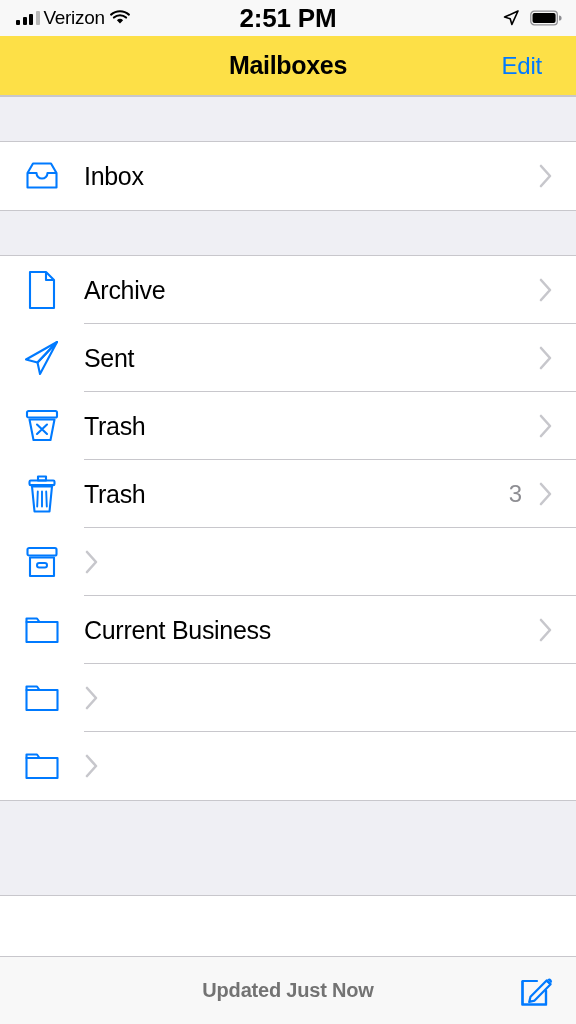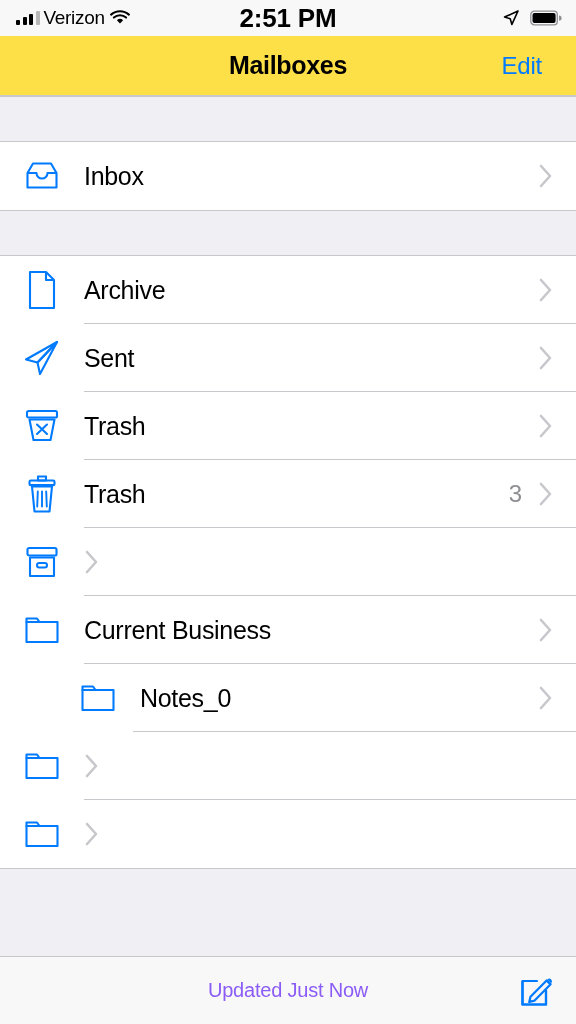--- a/index.html
+++ b/index.html
@@ -73,21 +73,21 @@
     position: absolute; left: 84px; right: 0; bottom: 0; height: 1px; background: #c8c7cc;
   }
   .sep.deep { left: 133px; }
 
   
   .toolbar {
     position: absolute; left: 0; right: 0; bottom: 0; height: 68px;
     background: #f8f8f8; border-top: 1px solid #c8c7cc;
     display: flex; align-items: center; justify-content: center;
   }
-  .toolbar-status { font-size: 20px; color: #8b5cf6; letter-spacing: -0.2px; }
+  .toolbar-status { font-size: 20px; color: #737373; letter-spacing: -0.2px; font-weight: bold; }
   .compose { position: absolute; right: 20px; top: 50%; transform: translateY(-50%); width: 40px; height: 40px; }
 
   svg { display: block; }
 </style>
 </head>
 <body>
 
 <div class="screen">
 
   <div class="statusbar">
@@ -252,36 +252,20 @@
       <span class="row-label">Current Business</span>
       <span class="row-count"></span>
       <span class="chev">
         <svg width="16" height="26" viewBox="0 0 16 26">
             <path d="M3 3 L12 13 L3 23" fill="none" stroke="#c7c7cc" stroke-width="2.6" stroke-linecap="round" stroke-linejoin="round"></path>
           </svg>
       </span>
       <span class="sep"></span>
     </div>
 
-    <div class="row indent">
-      <span class="icon-slot">
-        <svg width="40" height="34" viewBox="0 0 40 34">
-          <path d="M4.5 9 L4.5 5.5 L15 5.5 L17.5 9 Z" fill="none" stroke="#007aff" stroke-width="2.1" stroke-linejoin="round"></path>
-          <path d="M4.5 9 L35.5 9 L35.5 29 L4.5 29 Z" fill="none" stroke="#007aff" stroke-width="2.1" stroke-linejoin="round"></path>
-        </svg>
-      </span>
-      <span class="row-label">Notes_0</span>
-      <span class="row-count"></span>
-      <span class="chev">
-        <svg width="16" height="26" viewBox="0 0 16 26">
-            <path d="M3 3 L12 13 L3 23" fill="none" stroke="#c7c7cc" stroke-width="2.6" stroke-linecap="round" stroke-linejoin="round"></path>
-          </svg>
-      </span>
-      <span class="sep deep"></span>
-    </div>
 
     <div class="row">
       <span class="icon-slot">
         <svg width="40" height="34" viewBox="0 0 40 34">
           <path d="M4.5 9 L4.5 5.5 L15 5.5 L17.5 9 Z" fill="none" stroke="#007aff" stroke-width="2.1" stroke-linejoin="round"></path>
           <path d="M4.5 9 L35.5 9 L35.5 29 L4.5 29 Z" fill="none" stroke="#007aff" stroke-width="2.1" stroke-linejoin="round"></path>
         </svg>
       </span>
       <span class="row-count"></span>
       <span class="chev">

